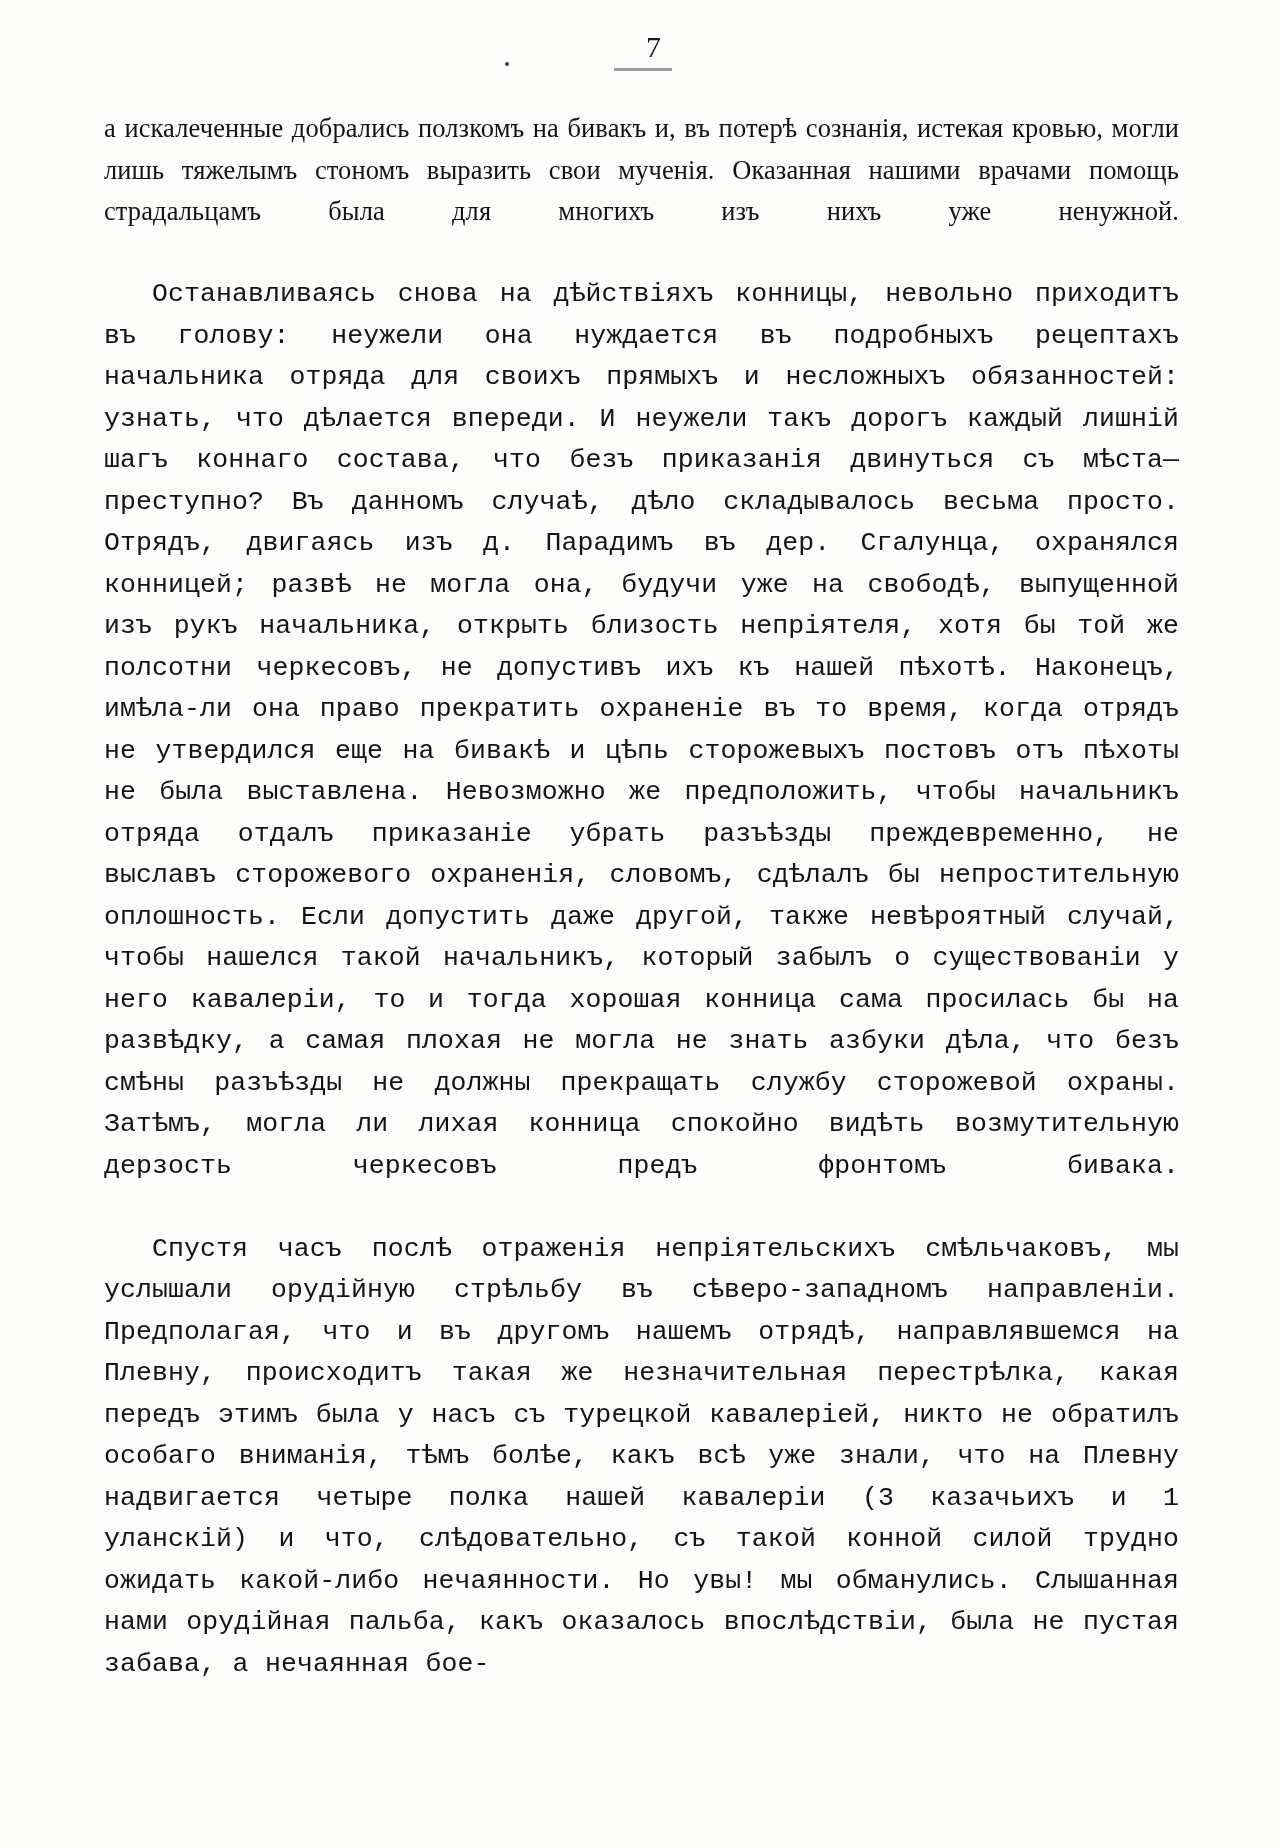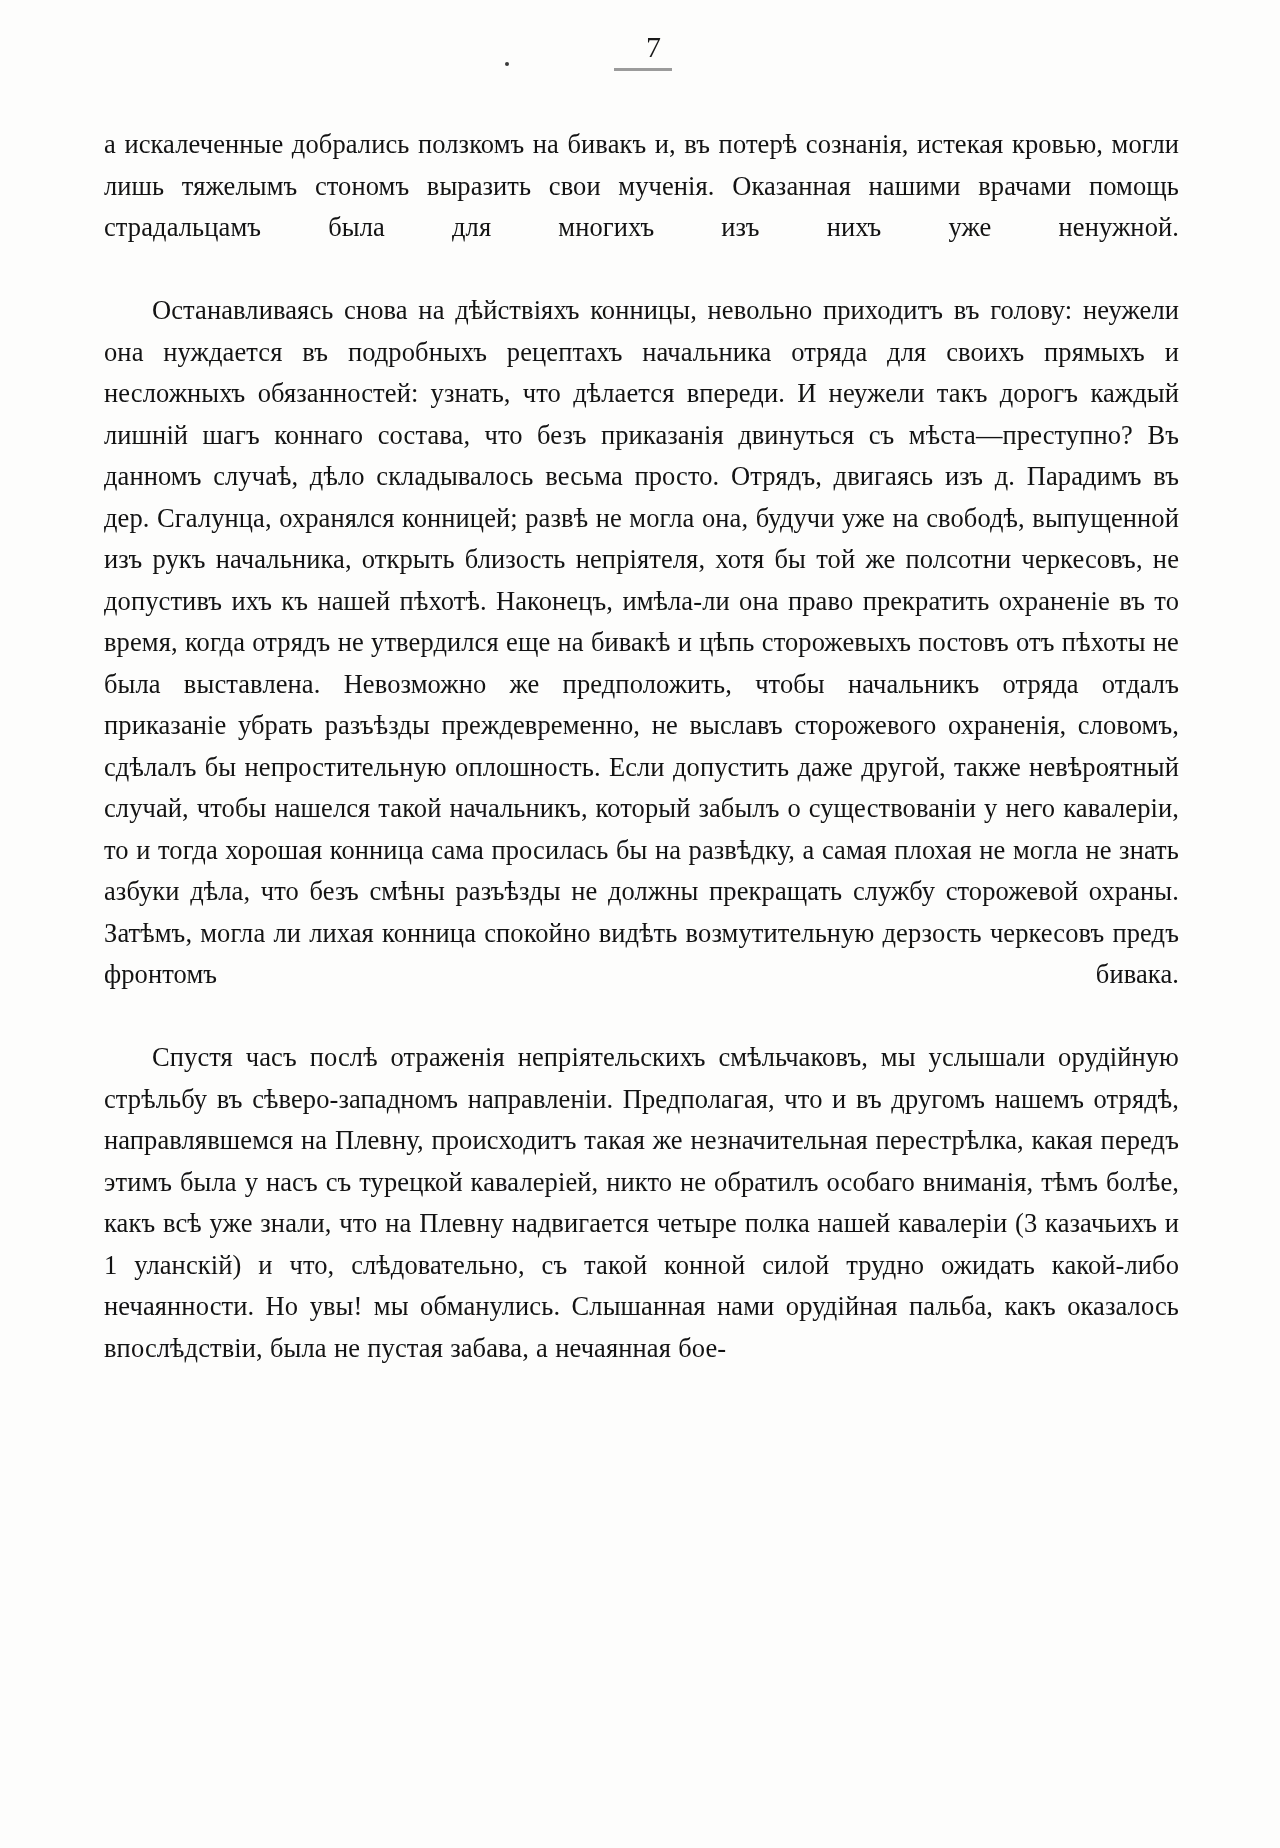--- a/index.html
+++ b/index.html
@@ -53,38 +53,39 @@
     top: 68px;
     left: 614px;
     width: 58px;
     height: 3px;
     background: #4a4a4a;
     opacity: 0.55;
   }
   .text-block {
     position: absolute;
     left: 104px;
-    top: 124px;
+    top: 108px;
     width: 1075px;
   }
   p.para {
     margin: 0 0 0 0;
     font-size: 26.5px;
     line-height: 41.5px;
     text-align: justify;
     text-justify: inter-word;
     color: #131313;
     letter-spacing: 0.1px;
     word-spacing: 0.5px;
   }
   p.para + p.para {
     margin-top: 0px;
   }
   p.para.indent {
     text-indent: 48px;
+    font-family: Liberation Mono, monospace;
   }
   
   p.para:after {
     content: "";
     display: inline-block;
     width: 100%;
   }
   p.para.nostretch:after {
     content: none;
   }

